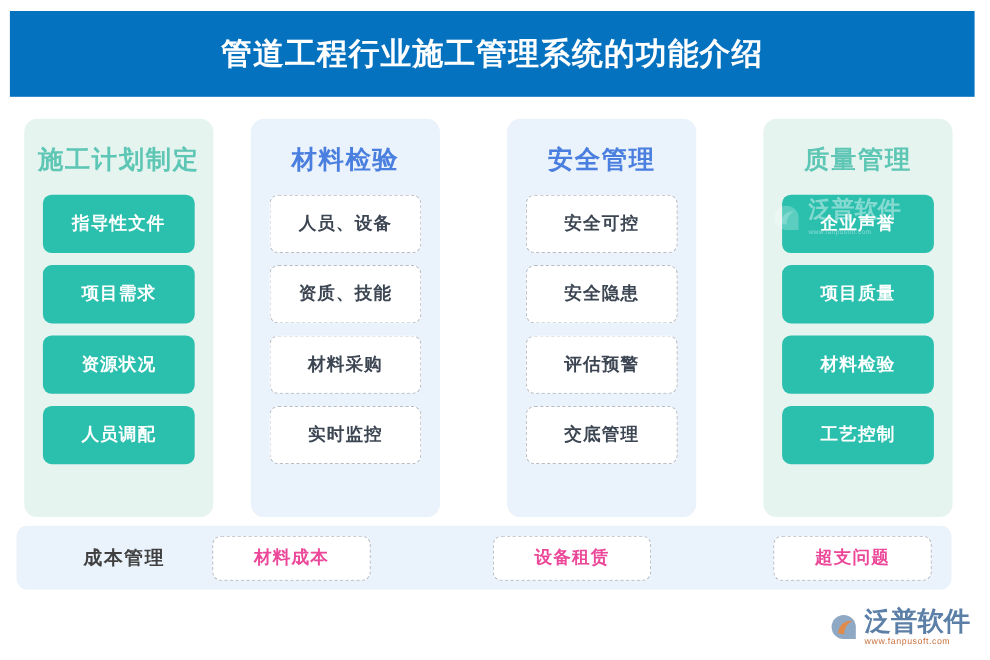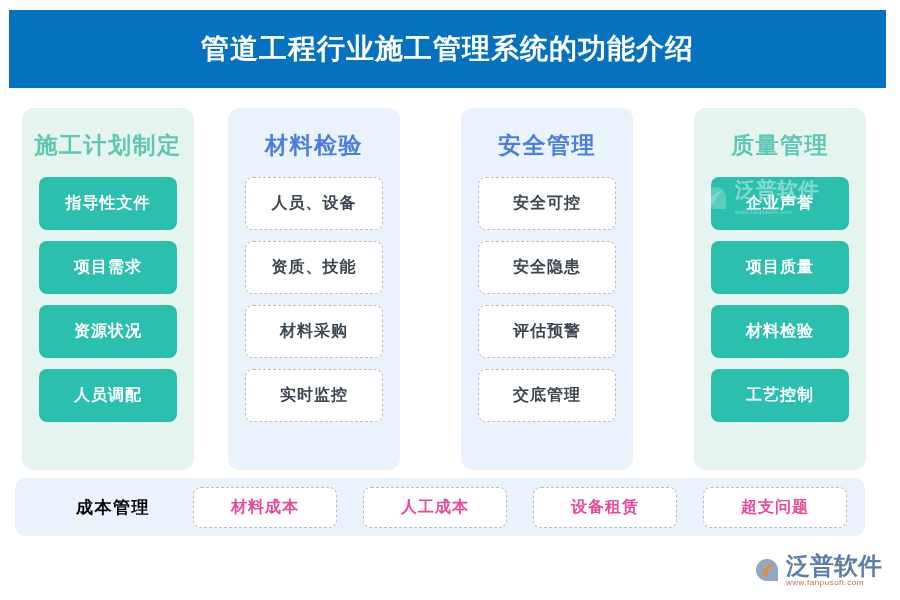--- a/index.html
+++ b/index.html
@@ -167,21 +167,21 @@
     background: #eaf2fb;
     border-radius: 10px;
     display: flex;
     align-items: center;
     box-sizing: border-box;
     padding: 0 18px;
   }
   .bottom-title {
     width: 160px;
     text-align: center;
-    color: #000000;
+    color: #404040;
     font-size: 17px;
     font-weight: 700;
     letter-spacing: 1.5px;
     flex: 0 0 160px;
     font-family: "Liberation Serif", "DejaVu Serif", serif;
   }
   .bottom-cards {
     display: flex;
     flex: 1;
     justify-content: space-between;
@@ -302,21 +302,20 @@
     <span class="wm-text-wrap">
       <span class="wm-text">泛普软件</span>
       <span class="wm-url">www.fanpusoft.com</span>
     </span>
   </div>
 
   <div class="bottom-bar">
     <div class="bottom-title">成本管理</div>
     <div class="bottom-cards">
       <div class="bottom-card">材料成本</div>
-      <div class="bottom-card">人工成本</div>
       <div class="bottom-card">设备租赁</div>
       <div class="bottom-card">超支问题</div>
     </div>
   </div>
 
   <div class="footer-logo">
     <span class="logo-mark">
       <svg viewBox="0 0 30 30" width="30" height="30" aria-hidden="true">
         <path d="M4 15 A11 11 0 0 1 26 15 L26 26 L15 26 A11 11 0 0 1 4 15 Z" fill="#8fa8c4"></path>
         <path d="M10 21 C10 13.5, 15.5 9, 23 9 C17.5 12.5, 15.5 16.5, 15.5 21.5 Z" fill="#e08b4a"></path>

